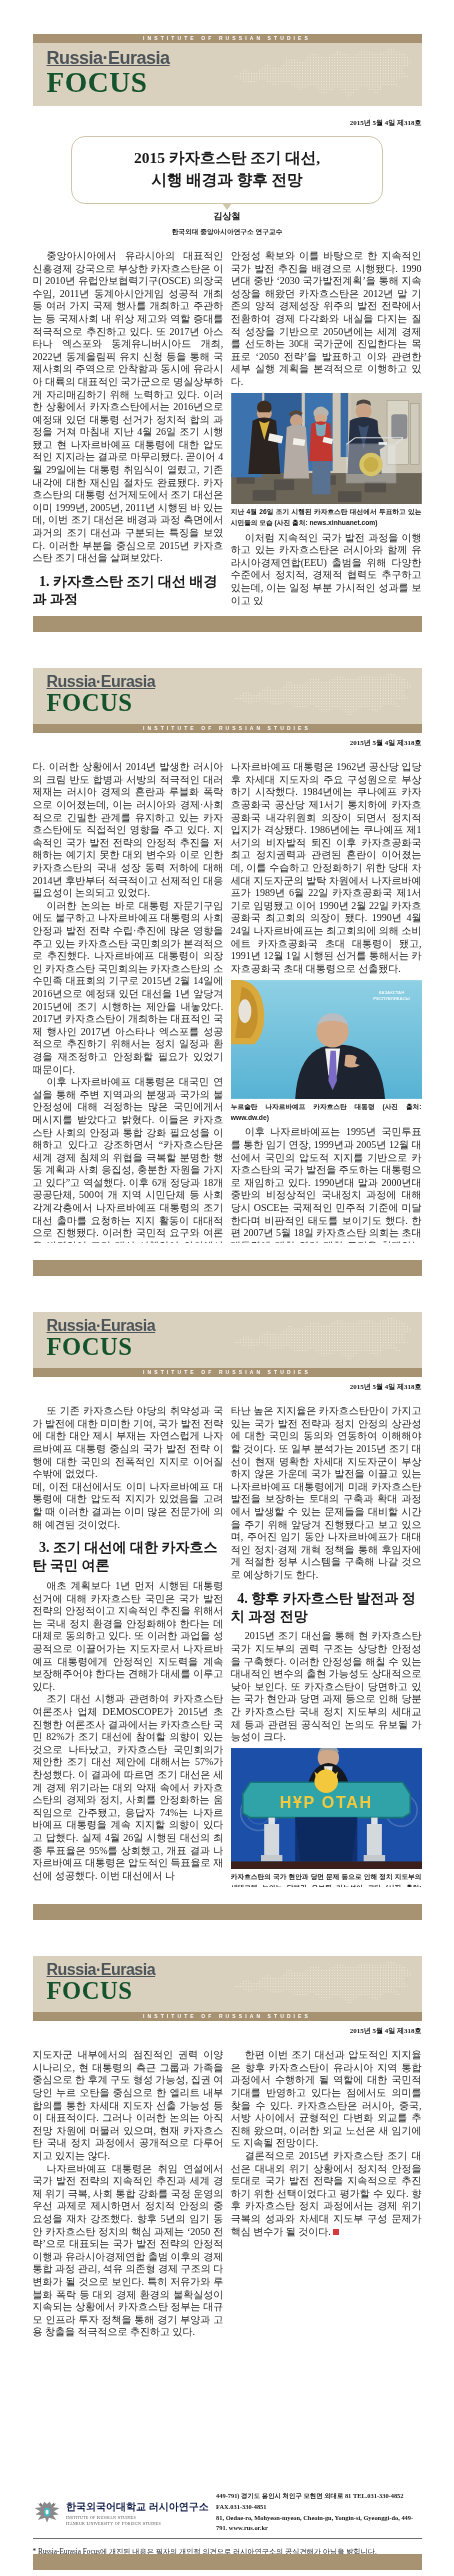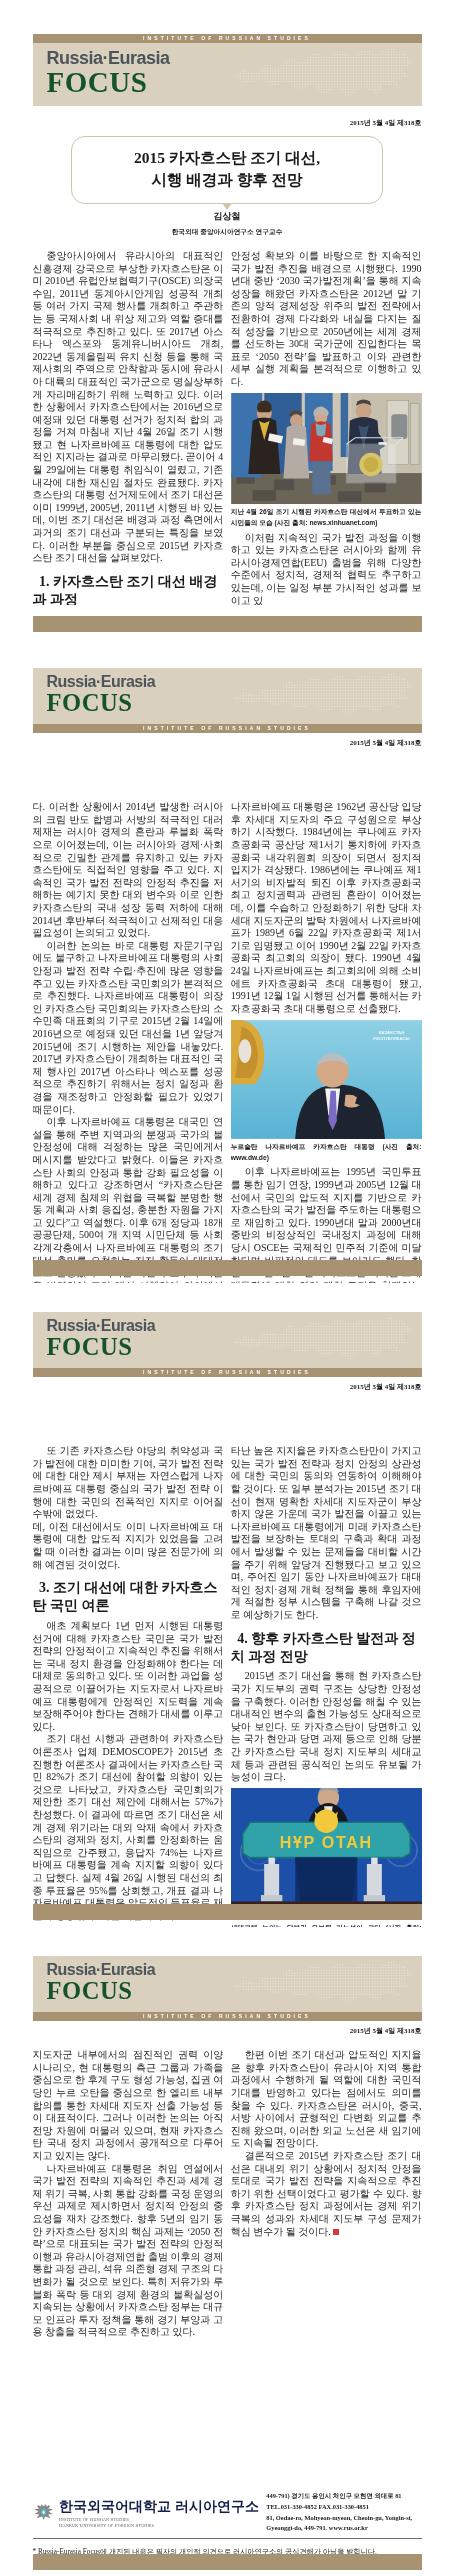--- a/index.html
+++ b/index.html
@@ -7,21 +7,21 @@
   .page{width:454px;position:relative;background:#fff;overflow:hidden;}
   .pg1{height:644px;} .pg2{height:644px;} .pg3{height:644px;} .pg4{height:645px;}
   
   .strip{width:389px;margin:0 auto;height:9px;background:#a79272;color:#ffffff;
          font-family:"Liberation Sans",sans-serif;font-size:5px;font-weight:bold;
          letter-spacing:0.62em;text-align:center;line-height:9.6px;overflow:hidden;}
   .banner{width:389px;margin:0 auto;background:#d9d0bd;position:relative;}
   .banner.b1{height:63px;} .banner.b2{height:56px;}
   .brand{position:absolute;left:14px;top:6.4px;line-height:1;}
   .brand .top{font-family:"Liberation Sans",sans-serif;font-weight:bold;color:#4d555a;
-              font-size:18px;letter-spacing:-0.5px;}
+              font-size:18px;letter-spacing:-0.5px;text-decoration:underline;}
   .b2 .brand .top{font-size:16px;}
   .brand .focus{font-family:"Liberation Serif",serif;font-weight:bold;color:#14532d;
                 font-size:29px;letter-spacing:0.5px;margin-top:1.1px;}
   .b2 .brand .focus{font-size:24.6px;}
   .mapdots{position:absolute;right:8.5px;top:5.3px;bottom:5.3px;width:46%;
            background-image:radial-gradient(#f4f0e3 0.6px,rgba(0,0,0,0) 0.7px);
            background-size:2.7px 2.7px;
            clip-path:polygon(0% 55%,6% 40%,12% 48%,18% 30%,25% 38%,30% 18%,38% 25%,44% 8%,52% 18%,58% 4%,66% 14%,72% 2%,80% 10%,88% 0%,96% 12%,100% 30%,94% 40%,98% 55%,90% 60%,93% 75%,84% 70%,80% 88%,72% 72%,64% 95%,58% 75%,50% 88%,44% 70%,36% 80%,30% 65%,22% 72%,16% 60%,8% 68%);}
   .dateline{width:389px;margin:11.8px auto 0;text-align:right;font-weight:bold;font-size:7px;}
   .b2wrap .dateline{margin-top:5.3px;}
@@ -30,38 +30,38 @@
             text-align:center;padding:9.6px 4.3px 11.8px;}
   .titlebox .t{font-size:15.5px;line-height:22px;font-weight:bold;}
   .pointer{width:0;height:0;margin:-0.5px auto 0;border-left:5.9px solid rgba(0,0,0,0);
            border-right:5.9px solid rgba(0,0,0,0);border-top:7px solid #cfc5aa;}
   .author{text-align:center;font-family:"Liberation Sans",sans-serif;}
   .author .nm{font-size:9px;font-weight:bold;}
   .author .af{font-size:6.7px;font-weight:bold;margin-top:4.8px;}
   
   .cols{width:389px;margin:13px auto 0;display:flex;gap:7.5px;}
   .col{width:191px;overflow:hidden;}
-  .pg1 .col{height:355px;} .pg2 .col,.pg3 .col{height:482px;margin-top:40px;} .pg4 .col{height:428px;}
+  .pg1 .col{height:355px;} .pg2 .col,.pg3 .col{height:482px;} .pg4 .col{height:428px;}
   p.body{margin:0;font-size:10px;line-height:12.6px;text-align:justify;text-indent:14px;}
   p.body.cont{text-indent:0;}
   h3.sec{margin:8px 0 4.8px;font-size:14px;font-weight:bold;text-indent:6.4px;}
   .photo{width:191px;margin:4.3px 0 3.2px;display:block;}
   .cap{margin:1.1px 0 3.2px;font-family:"Liberation Sans",sans-serif;font-size:6.7px;
        line-height:10.7px;font-weight:bold;text-align:justify;}
   .endmark{display:inline-block;width:5.9px;height:5.9px;background:#d6393b;margin-left:2.7px;
            vertical-align:baseline;}
   
   .pagebar{position:absolute;left:33px;bottom:11.8px;width:389px;height:16px;background:#a79272;}
   .pg4 .pagebar{bottom:7.5px;}
   
   .footer{width:389px;margin:14px auto 0;}
   .forow{display:flex;align-items:center;gap:5.3px;border-bottom:1.1px solid #6e6e6e;
          padding-bottom:4.3px;}
   .foorg{flex:0 0 auto;}
-  .foorg .kr{font-family:"Liberation Sans",sans-serif;font-weight:bold;font-size:14px;color:#14204a;}
+  .foorg .kr{font-family:"Liberation Sans",sans-serif;font-weight:bold;font-size:10px;color:#14204a;}
   .foorg .en{font-size:5px;color:#555;letter-spacing:0.2px;margin-top:1.1px;font-variant:small-caps;}
   .foaddr{flex:1 1 auto;font-size:6.4px;line-height:10.7px;font-weight:600;padding-left:2.1px;}
   .fonotes{margin-top:5.3px;font-size:7.2px;line-height:14px;}
   svg{display:block;}
 </style>
 </head>
 <body>
 
 <div class="page pg1">
   <div style="height:34px"></div>

